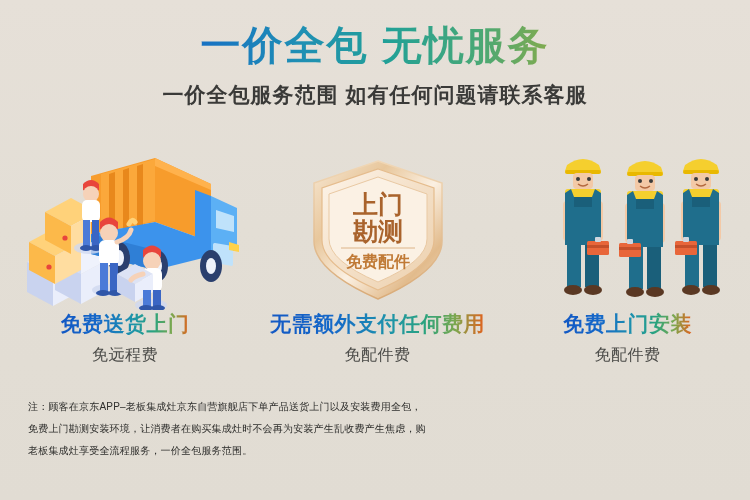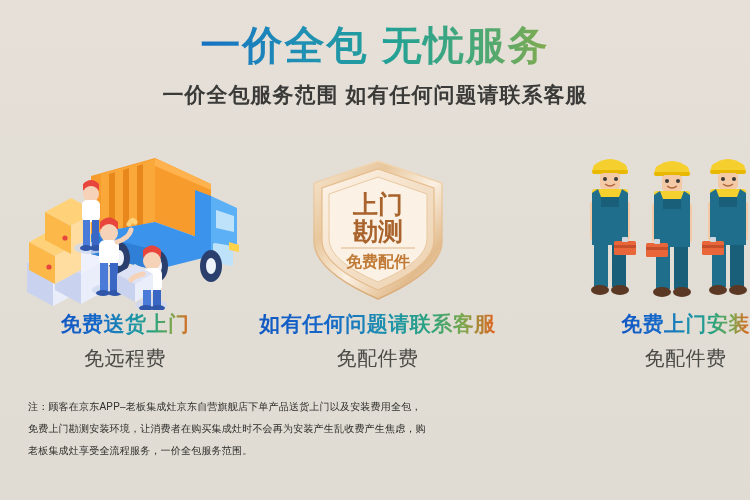--- a/index.html
+++ b/index.html
@@ -73,21 +73,21 @@
   .feature {
     position: relative;
     height: 230px;
     display: flex;
     flex-direction: column;
     align-items: center;
     justify-content: flex-start;
   }
   .feature.delivery { width: 250px; }
   .feature.survey   { width: 255px; }
-  .feature.install  { width: 245px; align-items: flex-end; }
+  .feature.install  { width: 245px; }
 
   .art {
     height: 160px;
     display: flex;
     align-items: center;
     justify-content: center;
   }
   .captions {
     text-align: center;
   }
@@ -103,21 +103,21 @@
         #7ba84f 86%,
         #e4601c 100%);
     -webkit-background-clip: text;
     background-clip: text;
     color: transparent;
     -webkit-text-fill-color: transparent;
     white-space: pre;
   }
   .cap-sub {
     margin-top: 7px;
-    font-size: 20px;
+    font-size: 16px;
     color: #4a4a47;
     letter-spacing: 0.5px;
     white-space: pre;
   }
 
   
   .footnote {
     position: absolute;
     left: 28px;
     top: 396px;
@@ -269,21 +269,21 @@
 
           <path d="M75 22 L124 39 L124 84 Q124 106 75 127 Q26 106 26 84 L26 39 Z" fill="#fbf1e4" stroke="#e9c9a3" stroke-width="1"></path>
 
           <line x1="38" y1="93" x2="112" y2="93" stroke="#ddb488" stroke-width="1"></line>
           <text x="75" y="58" text-anchor="middle" font-family="'Liberation Sans', sans-serif" font-size="25" font-weight="bold" fill="#a9632c">上门</text>
           <text x="75" y="85" text-anchor="middle" font-family="'Liberation Sans', sans-serif" font-size="25" font-weight="bold" fill="#a9632c">勘测</text>
           <text x="75" y="112" text-anchor="middle" font-family="'Liberation Sans', sans-serif" font-size="16" font-weight="bold" fill="#c07a36">免费配件</text>
         </svg>
       </div>
       <div class="captions">
-        <div class="cap-main">如有任何问题请联系客服</div>
+        <div class="cap-main">无需额外支付任何费用</div>
         <div class="cap-sub">免配件费</div>
       </div>
     </div>
 
     <div class="feature install">
       <div class="art">
         <svg width="190" height="155" viewBox="0 0 190 155">
           <g id="w1" transform="translate(0,0)">
 
             <rect x="30" y="48" width="8" height="40" rx="4" fill="#f3c9a6"></rect>

